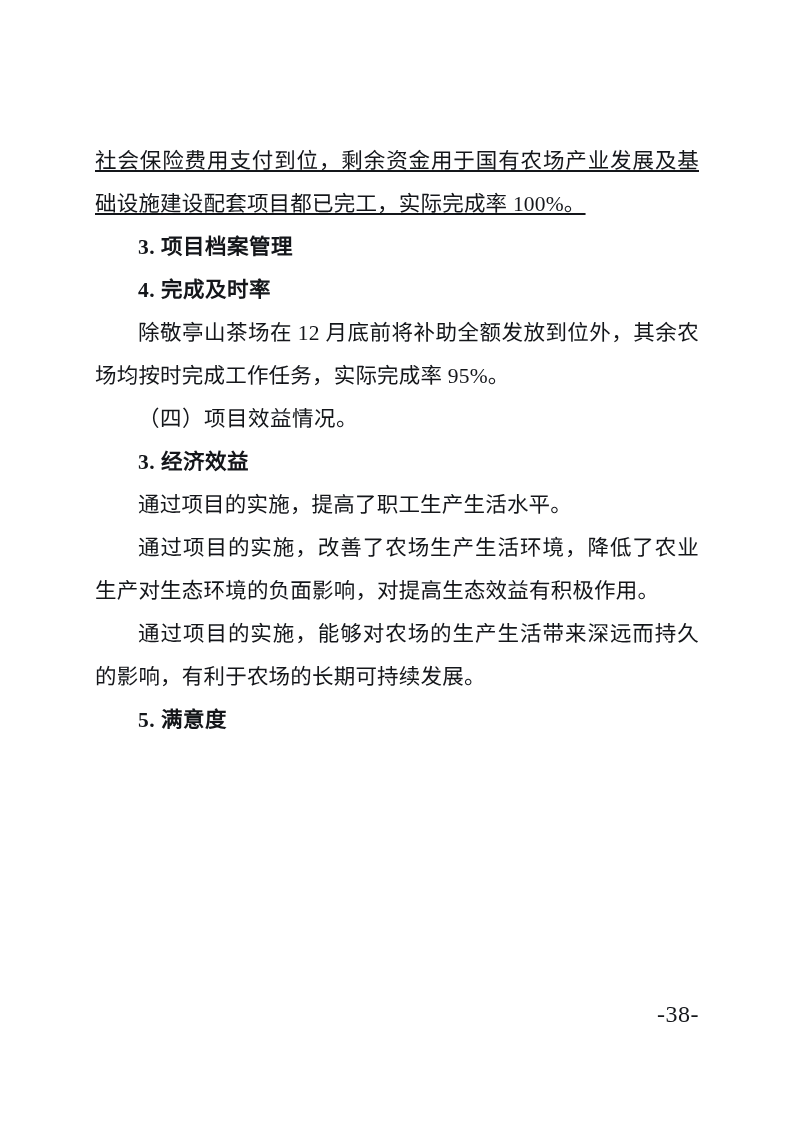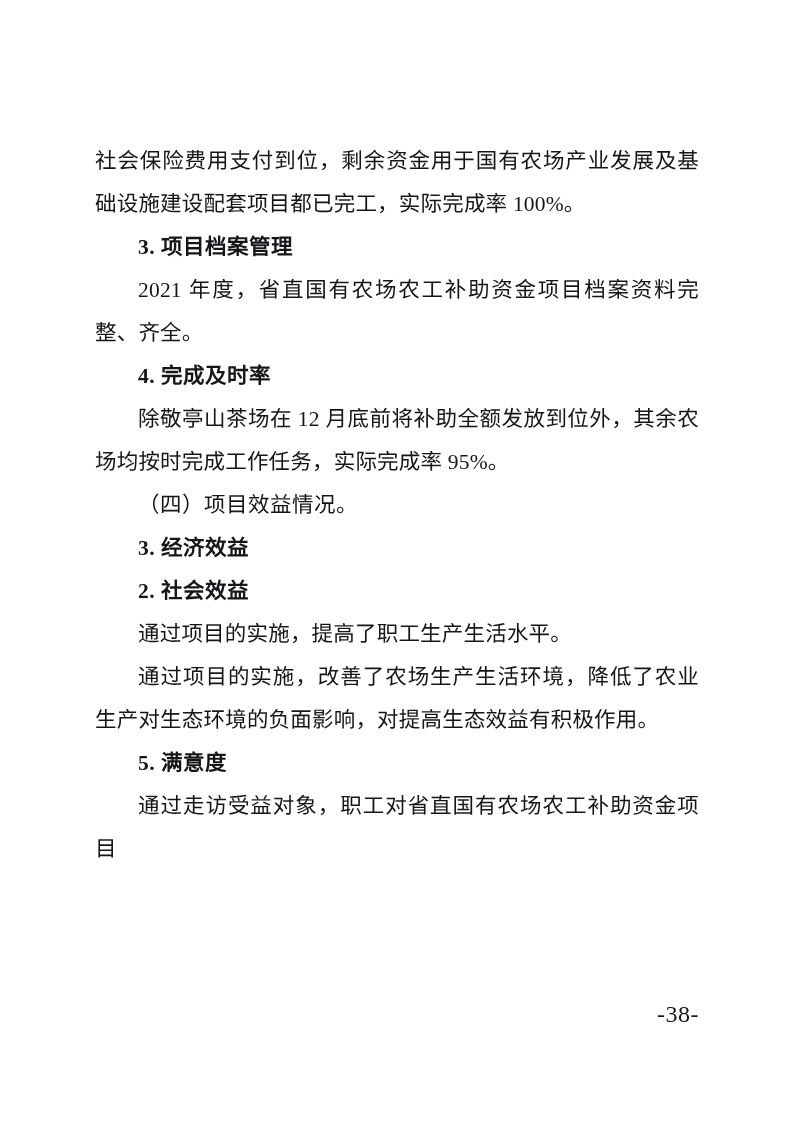--- a/index.html
+++ b/index.html
@@ -34,20 +34,21 @@
     letter-spacing: 0.2px;
     text-align: justify;
     text-justify: inter-ideograph;
     color: #14161a;
   }
   .para {
     text-indent: 43px;
   }
   .flow {
     text-indent: 0;
+    text-decoration: underline;
   }
   .heading {
     font-weight: bold;
     text-indent: 43px;
     letter-spacing: 0.5px;
   }
   .heading-paren {
     font-weight: normal;
     text-indent: 43px;
     letter-spacing: 0.5px;
@@ -64,33 +65,31 @@
 </style>
 </head>
 <body>
 
 <div class="page">
   <div class="doc-body">
 
     <p class="flow">社会保险费用支付到位，剩余资金用于国有农场产业发展及基础设施建设配套项目都已完工，实际完成率 100%。</p>
 
     <p class="heading">3. 项目档案管理</p>
-    <p class="para">2021 年度，省直国有农场农工补助资金项目档案资料完整、齐全。</p>
 
     <p class="heading">4. 完成及时率</p>
     <p class="para">除敬亭山茶场在 12 月底前将补助全额发放到位外，其余农场均按时完成工作任务，实际完成率 95%。</p>
 
     <p class="heading-paren">（四）项目效益情况。</p>
 
     <p class="heading">3. 经济效益</p>
 
-    <p class="heading">2. 社会效益</p>
     <p class="para">通过项目的实施，提高了职工生产生活水平。</p>
 
     <p class="para">通过项目的实施，改善了农场生产生活环境，降低了农业生产对生态环境的负面影响，对提高生态效益有积极作用。</p>
 
+    <p class="para">通过项目的实施，能够对农场的生产生活带来深远而持久的影响，有利于农场的长期可持续发展。</p>
 
     <p class="heading">5. 满意度</p>
-    <p class="para">通过走访受益对象，职工对省直国有农场农工补助资金项目</p>
 
   </div>
   <div class="page-number">-38-</div>
 </div>
 
 </body></html>

